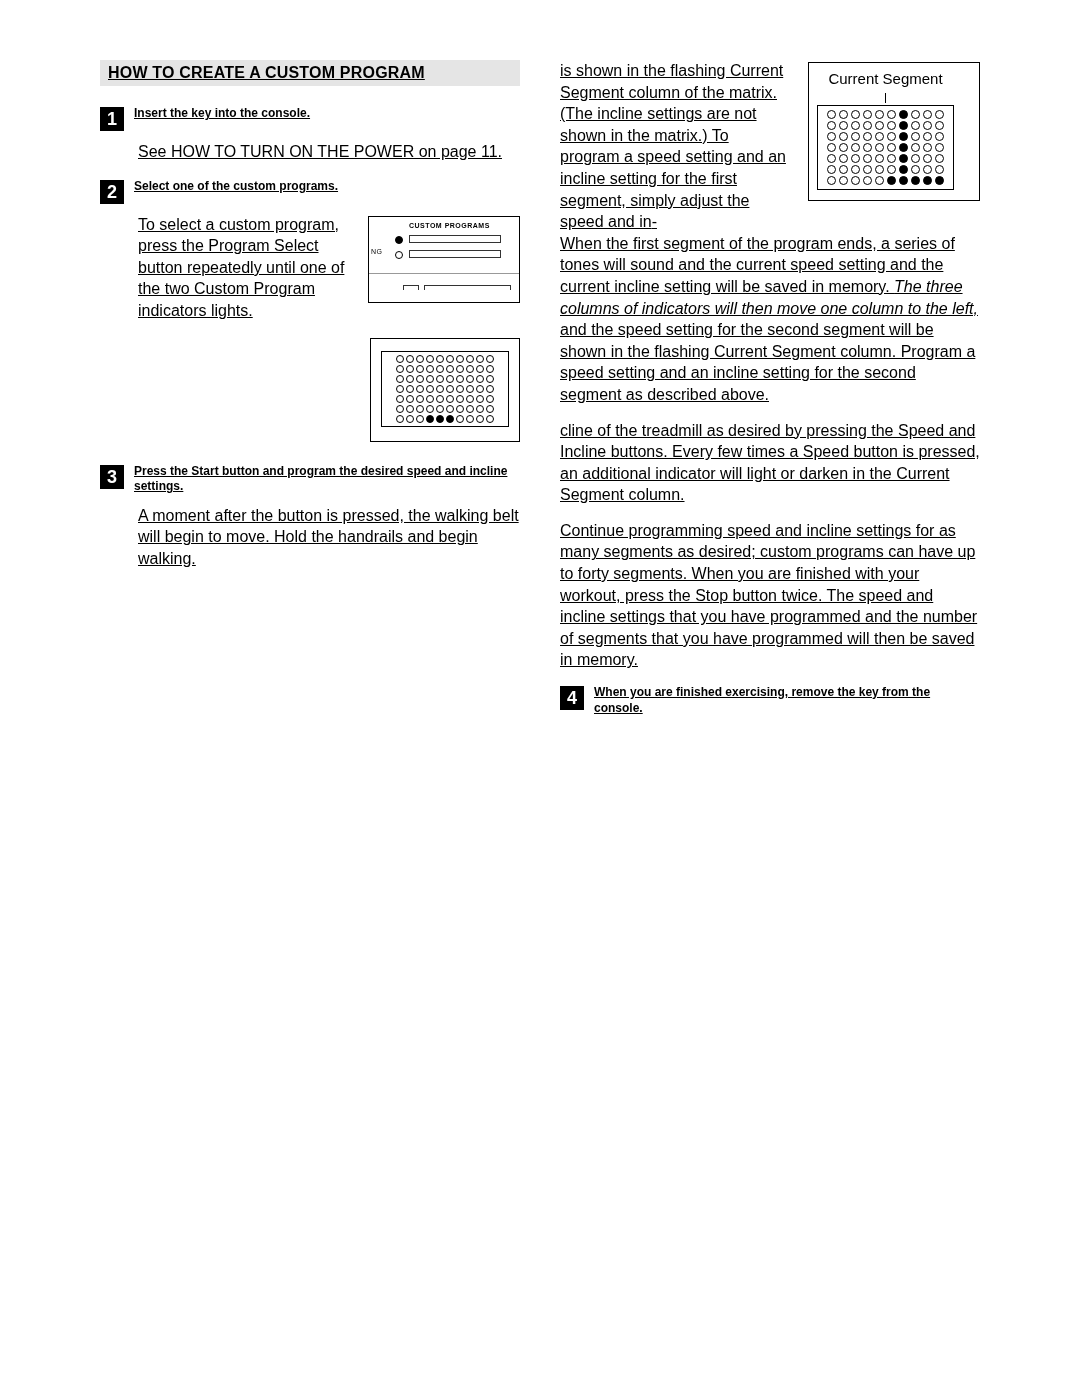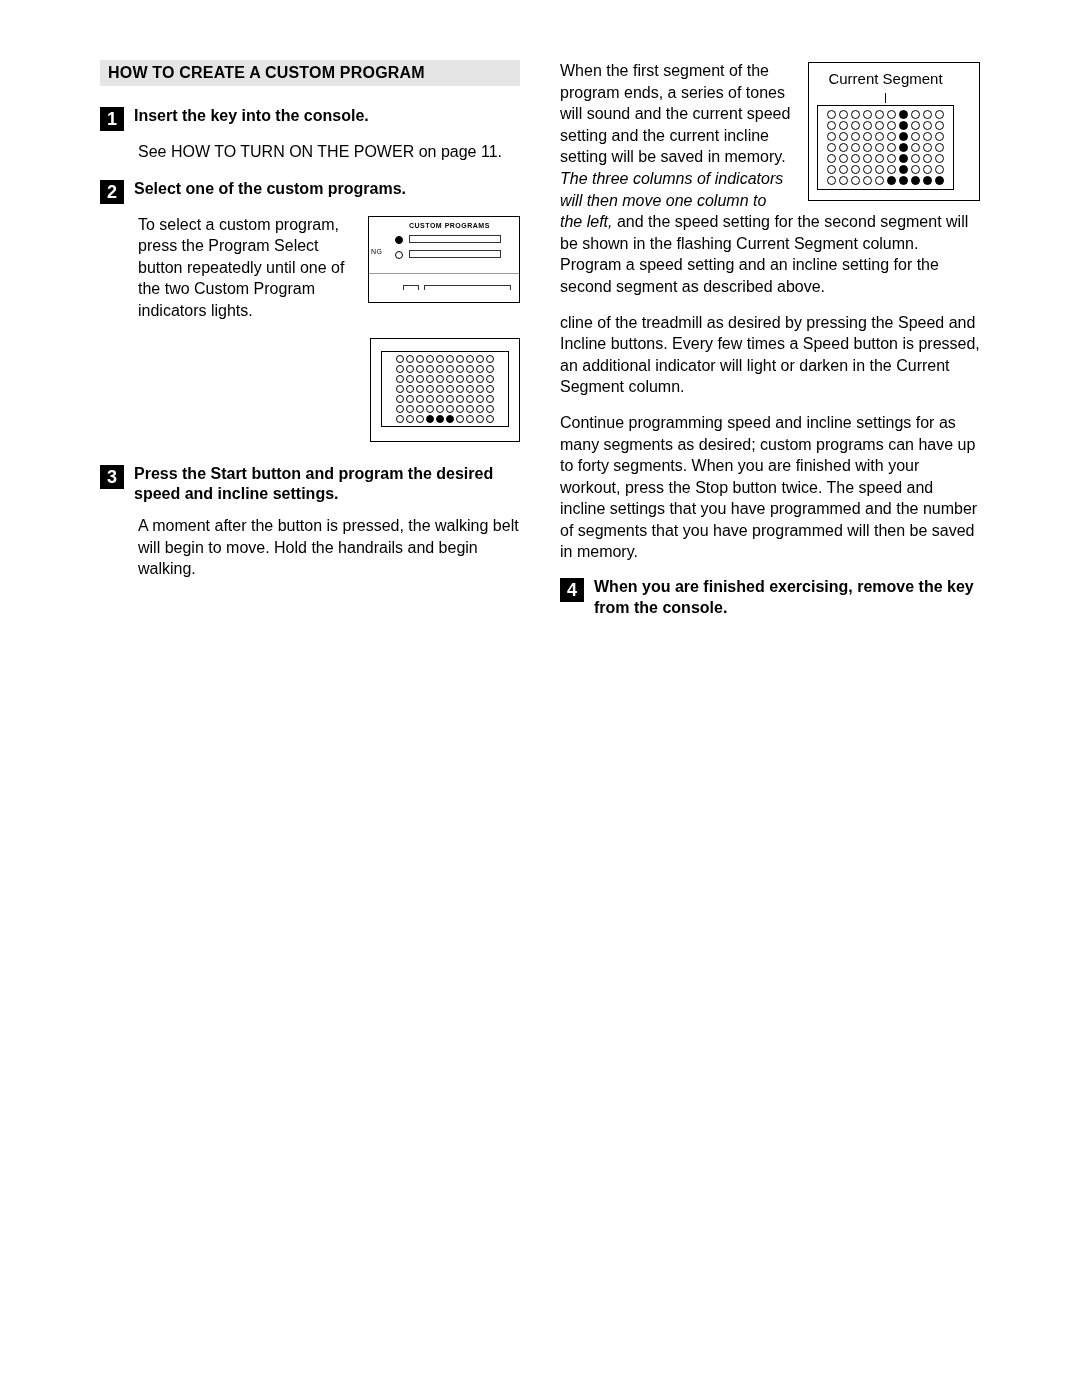--- a/index.html
+++ b/index.html
@@ -9,20 +9,21 @@
     background: #fff;
     font-family: Arial, Helvetica, sans-serif;
     color: #000;
   }
   .page {
     width: 1080px;
     height: 1397px;
     position: relative;
     box-sizing: border-box;
     padding: 60px 100px 0 100px;
+    text-decoration: underline;
   }
   .cols {
     display: flex;
     gap: 40px;
   }
   .col {
     flex: 1;
     min-width: 0;
   }
   .section-title {
@@ -48,21 +49,21 @@
     color: #fff;
     font-weight: bold;
     font-size: 18px;
     line-height: 24px;
     text-align: center;
     flex: 0 0 auto;
     margin-top: 1px;
   }
   .step-title {
     font-weight: bold;
-    font-size: 16px;
+    font-size: 12px;
     line-height: 1.3;
   }
   .body-text {
     font-size: 16px;
     line-height: 1.35;
     margin-top: 10px;
     margin-left: 38px;
   }
   .body-text.no-indent { margin-left: 0; }
   .body-text p { margin: 0 0 14px 0; }
@@ -415,20 +416,21 @@
                 <div class="dot"></div>
                 <div class="dot"></div>
                 <div class="dot fill"></div>
                 <div class="dot fill"></div>
                 <div class="dot fill"></div>
                 <div class="dot fill"></div>
                 <div class="dot fill"></div>
               </div>
             </div>
         </div>
+        <p style="margin-top:0; margin-bottom:0;"><span>is shown in the flashing Current Segment column of the matrix. (The incline settings are not shown in the matrix.) To program a speed setting and an incline setting for the first segment, simply adjust the speed and in</span><span>-</span></p>
         <p>
           <span>When the first segment of the program ends, a series of tones will sound and the current speed setting and the current incline setting will be saved in memory. </span>
           <span class="italic">The three columns of indicators will then move one column to the left,</span>
           <span> and the speed setting for the second segment will be shown in the flashing Current Segment column. Program a speed setting and an incline setting for the second segment as described above.</span>
         </p>
 
         <p style="margin-top:0;">cline of the treadmill as desired by pressing the Speed and Incline buttons. Every few times a Speed button is pressed, an additional indicator will light or darken in the Current Segment column.</p>
 
         <p>Continue programming speed and incline settings for as many segments as desired; custom programs can have up to forty segments. When you are finished with your workout, press the Stop button twice. The speed and incline settings that you have programmed and the number of segments that you have programmed will then be saved in memory.</p>
       </div>

